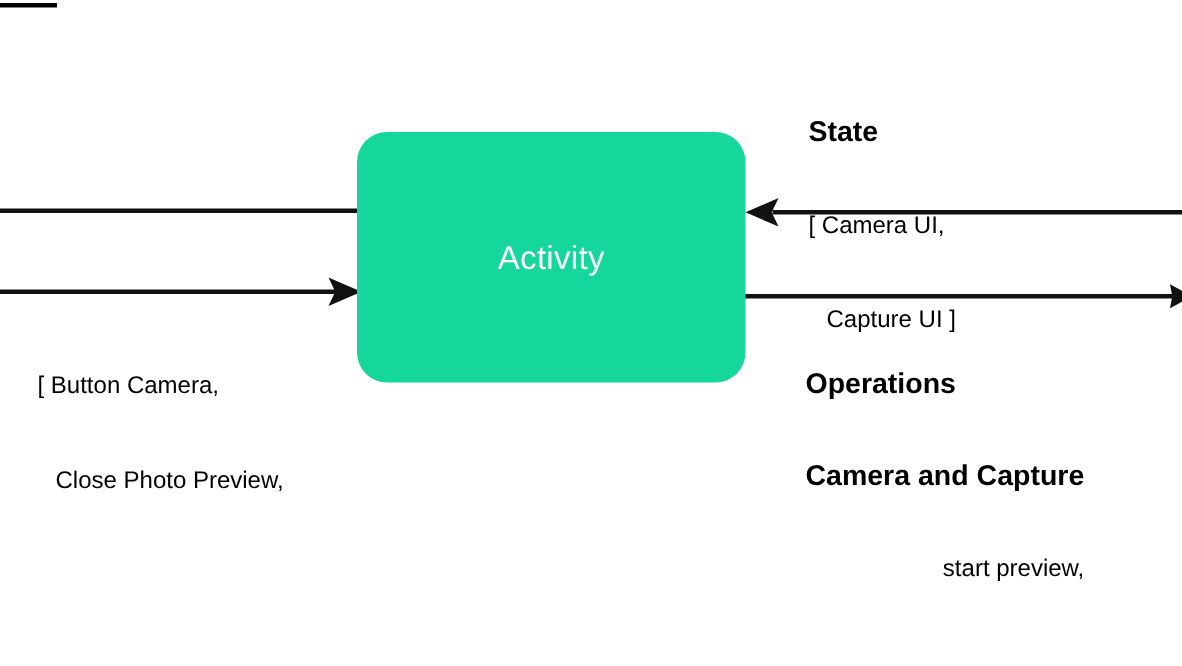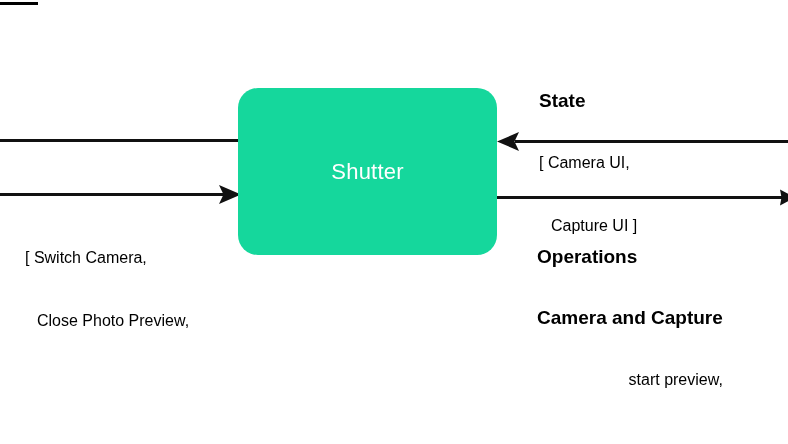--- a/index.html
+++ b/index.html
@@ -87,21 +87,21 @@
   .indent { padding-left: 12px; text-align: right; }
 
   .lbl-update-ui {
     left: 62px;
     top: 110px;
     font-weight: bold;
     font-size: 19px;
     line-height: 25px;
   }
   .lbl-actions   { left: 25px;  top: 208px; }
-  .lbl-state     { left: 539px; top: 52px;  }
+  .lbl-state     { left: 539px; top: 40px;  }
   .lbl-camera-ops{ left: 537px; top: 208px; }
 </style>
 </head>
 <body>
 
 <div id="canvas">
 
   <div class="corner-rule"></div>
 
   <svg id="arrows" viewBox="0 0 788 444" width="788" height="444" xmlns="http://www.w3.org/2000/svg">
@@ -121,26 +121,26 @@
     </g>
 
     <g>
       <line x1="496" y1="197.5" x2="790" y2="197.5" stroke="#111111" stroke-width="3"></line>
 
       <path d="M 795 197.5 L 780 189.5 L 781.5 197.5 L 780 205.5 Z" fill="#111111"></path>
     </g>
   </svg>
 
   <div class="activity-box">
-    <span class="activity-label">Shutter</span>
+    <span class="activity-label">Activity</span>
   </div>
 
 
   <div class="label-block lbl-actions">
-    <span class="lst">[ Switch Camera,</span>
+    <span class="lst">[ Button Camera,</span>
     <span class="lst indent">Close Photo Preview,</span>
     
     
   </div>
 
   <div class="label-block lbl-state">
     <span class="hdr">State</span>
     <span class="lst">[ Camera UI,</span>
     <span class="lst indent">Capture UI ]</span>
   </div>

